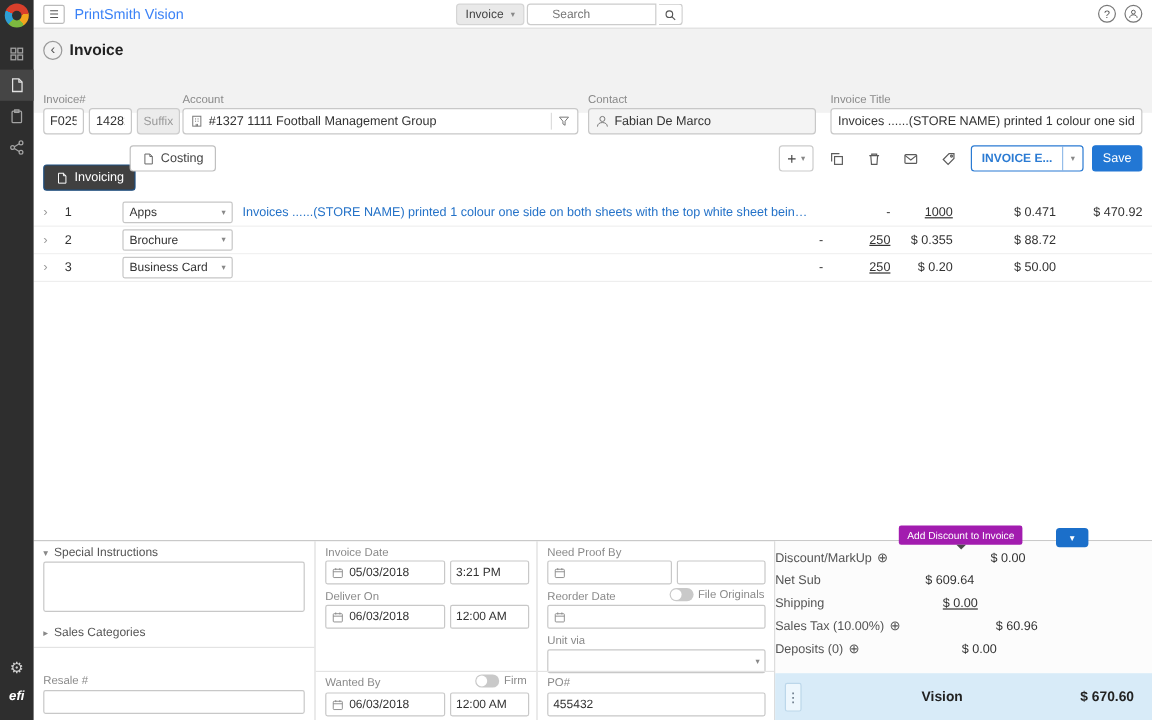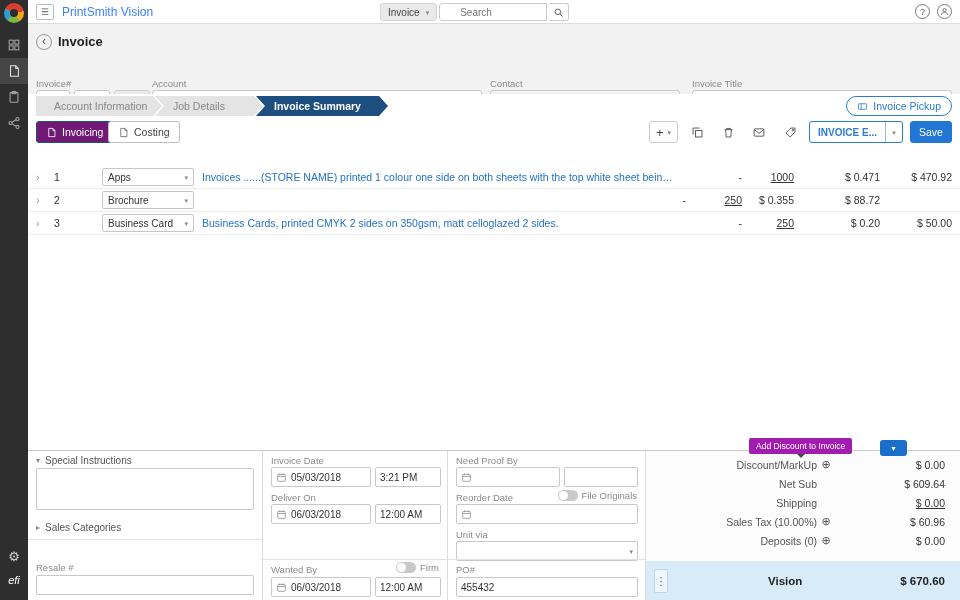--- a/index.html
+++ b/index.html
@@ -7,21 +7,21 @@
 body{font-family:"Liberation Sans",sans-serif;font-size:11px;color:#333;background:#fff;overflow:hidden}
 .app{position:relative;width:960px;height:600px}
 
 .sidebar{position:absolute;left:0;top:0;width:28px;height:600px;background:#2e2e2e;z-index:6}
 .logo{position:absolute;left:4px;top:3px;width:20px;height:20px;border-radius:50%;background:conic-gradient(#d93f2b 0 22%,#f2a51d 22% 40%,#7cb93f 40% 62%,#2e9fd4 62% 82%,#d93f2b 82% 100%)}
 .logo::after{content:"";position:absolute;left:6px;top:6px;width:8px;height:8px;border-radius:50%;background:#2e2e2e}
 .snav{position:absolute;left:0;width:28px;height:26px;display:flex;align-items:center;justify-content:center;opacity:.65;cursor:pointer}
 .snav.active{opacity:1;background:#454545}
 .snav svg{stroke:#e2e2e2;fill:none;stroke-width:1.2}
 .sgear{position:absolute;left:0;top:546px;width:28px;height:22px;text-align:center;color:#cfcfcf;font-size:13px;line-height:22px}
-.sefi{position:absolute;left:0;top:574px;width:28px;text-align:center;color:#fff;font-style:italic;font-weight:normal;font-size:11px}
+.sefi{position:absolute;left:0;top:574px;width:28px;text-align:center;color:#fff;font-style:italic;font-weight:bold;font-size:11px}
 
 .main{position:absolute;left:28px;top:0;width:932px;height:600px}
 
 .topbar{position:absolute;left:0;top:0;width:932px;height:24px;background:#fff;border-bottom:1px solid #ddd;display:flex;align-items:center;padding:0 8px;gap:8px;z-index:5}
 .hamb{width:18px;height:16px;border:1px solid #bbb;border-radius:2px;font-size:9px;line-height:14px;text-align:center;color:#555;background:#fff;cursor:pointer}
 .appname{font-size:12px;color:#3b82f6}
 .searchgrp{position:absolute;left:352px;top:3px;display:flex;align-items:center;gap:2px}
 .cat{height:18px;background:#e9e9e9;border:1px solid #d5d5d5;border-radius:3px;display:flex;align-items:center;gap:6px;padding:0 7px;font-size:10px;color:#444;cursor:pointer}
 .caret{color:#888;font-size:7px;line-height:1}
 .searchin{height:18px;width:108px;border:1px solid #ccc;border-radius:3px 0 0 3px;padding:0 20px;font-size:10px;font-family:inherit;color:#333;outline:none}
@@ -40,21 +40,21 @@
 .vdiv{width:1px;height:14px;background:#ddd}
 
 .crumbs{position:absolute;left:0;top:94px;width:932px;height:24px;background:#fff}
 .arrow{position:absolute;top:2px;height:20px;line-height:20px;padding:0 14px 0 18px;font-size:10.5px;color:#888;background:#e4e4e4;cursor:pointer;white-space:nowrap}
 .a-first{clip-path:polygon(0 0,calc(100% - 9px) 0,100% 50%,calc(100% - 9px) 100%,0 100%)}
 .a-mid{clip-path:polygon(0 0,calc(100% - 9px) 0,100% 50%,calc(100% - 9px) 100%,0 100%,9px 50%)}
 .a-active{background:#1d4e80;color:#fff;font-weight:bold}
 .pickup{position:absolute;right:8px;top:2px;height:20px;border:1px solid #2b7bd3;border-radius:10px;color:#2b7bd3;background:#fff;display:flex;align-items:center;gap:5px;padding:0 10px;font-size:10.5px;cursor:pointer}
 .pickup svg{stroke:#2b7bd3;fill:none;stroke-width:1.2}
 
-.btn-invoicing{position:absolute;left:8px;top:121px;height:22px;background:#701a75;color:#fff;border:1px solid #1d4e80;border-radius:3px;display:flex;align-items:center;gap:5px;padding:0 9px;font-size:10.5px;cursor:pointer}
+.btn-invoicing{position:absolute;left:8px;top:137px;height:22px;background:#404040;color:#fff;border:1px solid #1d4e80;border-radius:3px;display:flex;align-items:center;gap:5px;padding:0 9px;font-size:10.5px;cursor:pointer}
 .btn-invoicing svg{stroke:#fff;fill:none;stroke-width:1.2}
 .btn-costing{position:absolute;left:80px;top:121px;height:22px;background:#fff;color:#444;border:1px solid #c0c0c0;border-radius:3px;display:flex;align-items:center;gap:5px;padding:0 9px;font-size:10.5px;cursor:pointer}
 .btn-costing svg{stroke:#666;fill:none;stroke-width:1.2}
 .toolbar{position:absolute;right:8px;top:121px;display:flex;align-items:center;gap:7px}
 .plusbtn{height:22px;border:1px solid #ccc;border-radius:3px;background:#fff;display:flex;align-items:center;gap:4px;padding:0 6px;cursor:pointer}
 .plusbtn .pl{font-size:13px;color:#444;line-height:1}
 .icobtn{width:24px;height:22px;display:flex;align-items:center;justify-content:center;background:none;border:none;cursor:pointer}
 .icobtn svg{stroke:#5a5a5a;fill:none;stroke-width:1.2}
 .splitbtn{height:22px;border:1px solid #2b7bd3;border-radius:3px;background:#fff;color:#2b7bd3;display:flex;align-items:stretch;cursor:pointer;overflow:hidden}
 .splitbtn .lab{display:flex;align-items:center;padding:0 8px;font-size:10px;font-weight:bold;white-space:nowrap}
@@ -86,21 +86,21 @@
 .dinp svg{flex:none;stroke:#888;fill:none;stroke-width:1.1}
 .dinp input{font-size:10px}
 .dsel{justify-content:space-between;cursor:pointer;font-size:10px;color:#666}
 .ta{position:absolute;left:8px;top:17px;width:218px;height:42px;border:1px solid #c8c8c8;border-radius:2px;resize:none;font-family:inherit;font-size:10px;padding:3px;outline:none}
 .hdiv{position:absolute;left:0;right:0;border-top:1px solid #e3e3e3}
 .tgl{width:20px;height:11px;border-radius:6px;background:#c9c9c9;position:relative;flex:none;cursor:pointer}
 .tgl::after{content:"";position:absolute;left:1px;top:1px;width:9px;height:9px;border-radius:50%;background:#fff}
 .tglrow{position:absolute;display:flex;align-items:center;gap:4px;font-size:9.5px;color:#8a8a8a}
 
 .srows{position:absolute;left:0;right:0;top:4px}
-.srow{display:flex;align-items:center;justify-content:flex-end;height:19px;padding-right:15px;font-size:10.5px}
+.srow{display:flex;align-items:center;height:19px;padding-right:15px;font-size:10.5px}
 .sl{color:#555}
 .pc{width:18px;text-align:center;color:#555;font-size:11px;cursor:pointer}
 .sv{width:110px;text-align:right;color:#333}
 .sv.link{text-decoration:underline;cursor:pointer}
 .totalbar{position:absolute;left:0;right:0;top:110px;height:40px;background:#d8ebf8;display:flex;align-items:center;padding:0 15px 0 8px}
 .dotsbtn{width:14px;height:24px;background:#eef7fd;border:1px solid #bcd7ea;border-radius:2px;color:#567;display:flex;align-items:center;justify-content:center;font-size:11px;cursor:pointer}
 .totlab{margin-left:100px;font-weight:bold;font-size:11.5px;color:#222}
 .totval{margin-left:auto;font-weight:bold;font-size:11.5px;color:#222}
 .tooltip{position:absolute;left:103px;top:-13px;background:#a21caf;color:#fff;font-size:8.5px;padding:3px 7px;border-radius:2px;white-space:nowrap;z-index:9}
 .tooltip::after{content:"";position:absolute;left:50%;bottom:-4px;margin-left:-4px;border:4px solid transparent;border-top-color:#4a4a4a;border-bottom:none}
@@ -214,32 +214,20 @@
           </svg>
         <input class="raw" style="background: transparent;" value="Fabian De Marco">
       </div>
 
       <span class="flabel" style="left:664px;top:54px">Invoice Title</span>
       <div class="fbox" style="left:664px;top:66px;width:260px">
         <input class="raw" value="Invoices ......(STORE NAME) printed 1 colour one side on both sheets with" style="">
       </div>
     </section>
 
-    <nav class="crumbs">
-      <div class="arrow a-first" style="left:8px;width:126px"><span>Account Information</span></div>
-      <div class="arrow a-mid" style="left:127px;width:108px"><span>Job Details</span></div>
-      <div class="arrow a-mid a-active" style="left:228px;width:132px"><span>Invoice Summary</span></div>
-      <button class="pickup">
-        <svg width="11" height="11" viewBox="0 0 16 16">
-            <rect x="2" y="4" width="12" height="8" rx="1"></rect>
-            <line x1="6" y1="4" x2="6" y2="12"></line>
-          </svg>
-        <span>Invoice Pickup</span>
-      </button>
-    </nav>
 
     <button class="btn-invoicing">
       <svg width="11" height="11" viewBox="0 0 16 16">
           <path d="M4 2h6l3 3v9H4Z"></path>
           <path d="M10 2v3h3"></path>
         </svg>
       <span>Invoicing</span>
     </button>
     <button class="btn-costing">
       <svg width="11" height="11" viewBox="0 0 16 16">
@@ -313,21 +301,20 @@
       <span class="right">$ 0.355</span>
       <span class="right">$ 88.72</span>
     </div>
     <div class="trow grid" style="top:212px">
       <span class="rchev">›</span>
       <span>3</span>
       <div class="sel">
           <span>Business Card</span>
           <span class="caret">▾</span>
         </div>
-      <span class="desc">Business Cards, printed CMYK 2 sides on 350gsm, matt celloglazed 2 sides.</span>
       <span class="right">-</span>
       <span class="right qtyl">250</span>
       <span class="right">$ 0.20</span>
       <span class="right">$ 50.00</span>
     </div>
 
     <section class="bottom">
 
       <div class="bc bc1">
         <div class="sechead" style="left:8px;top:4px">

